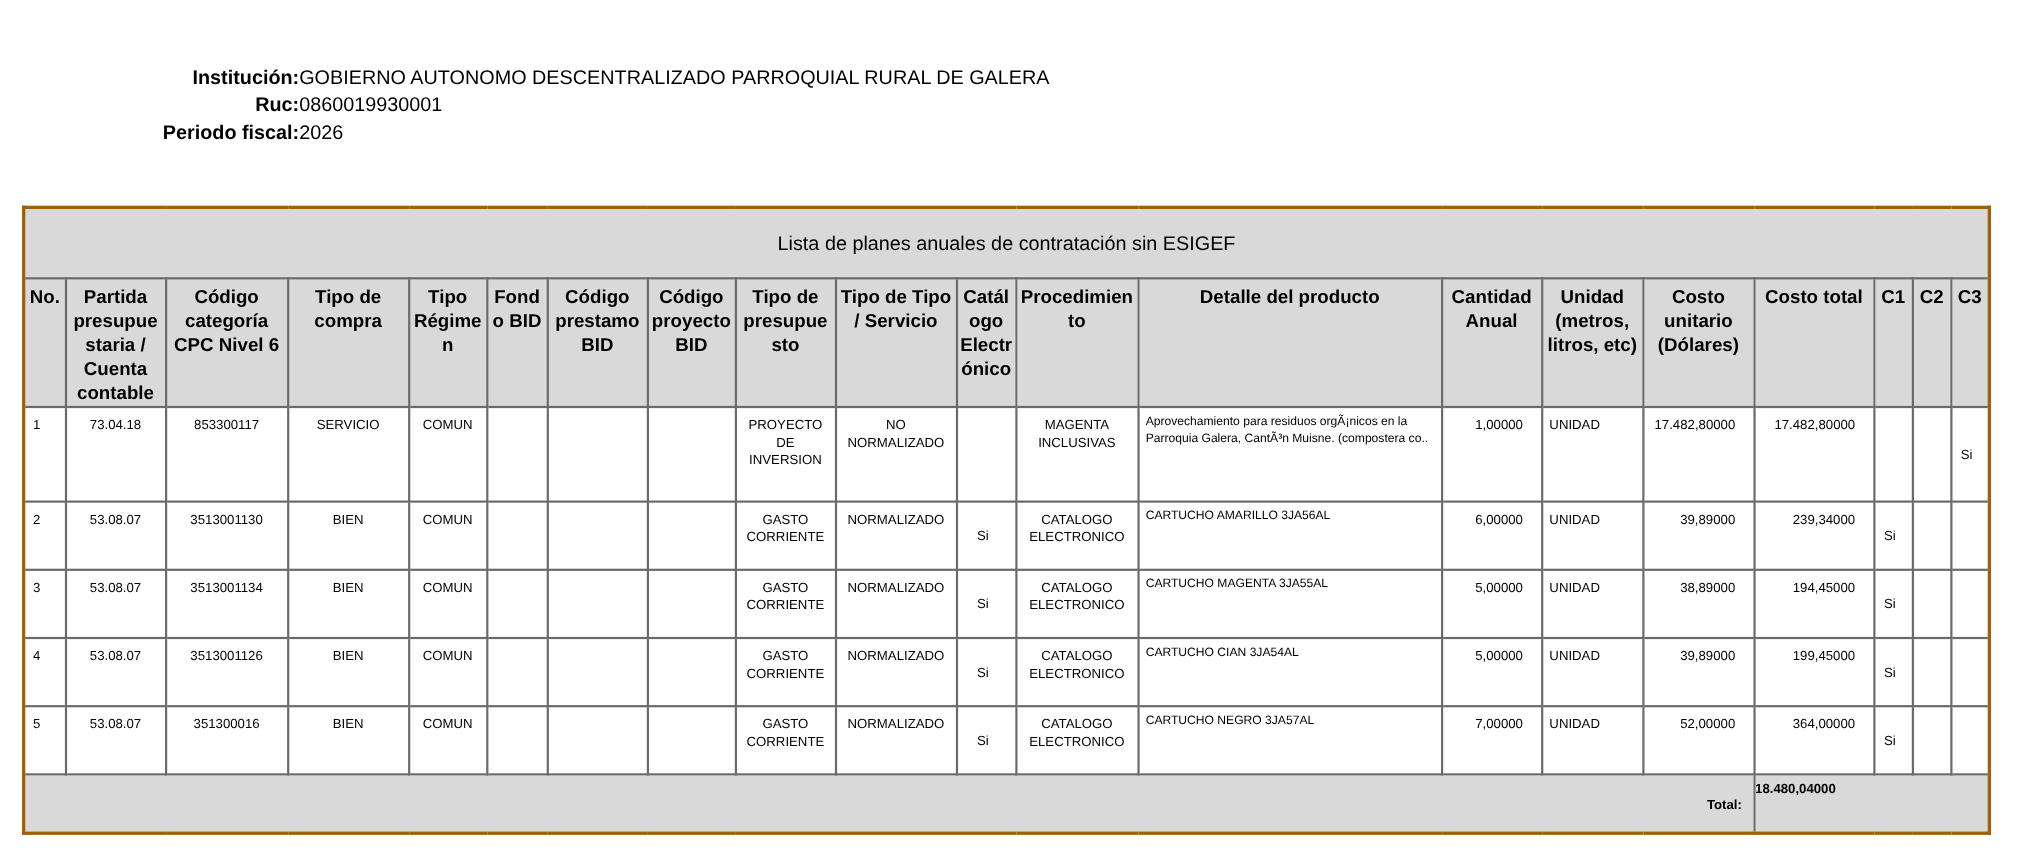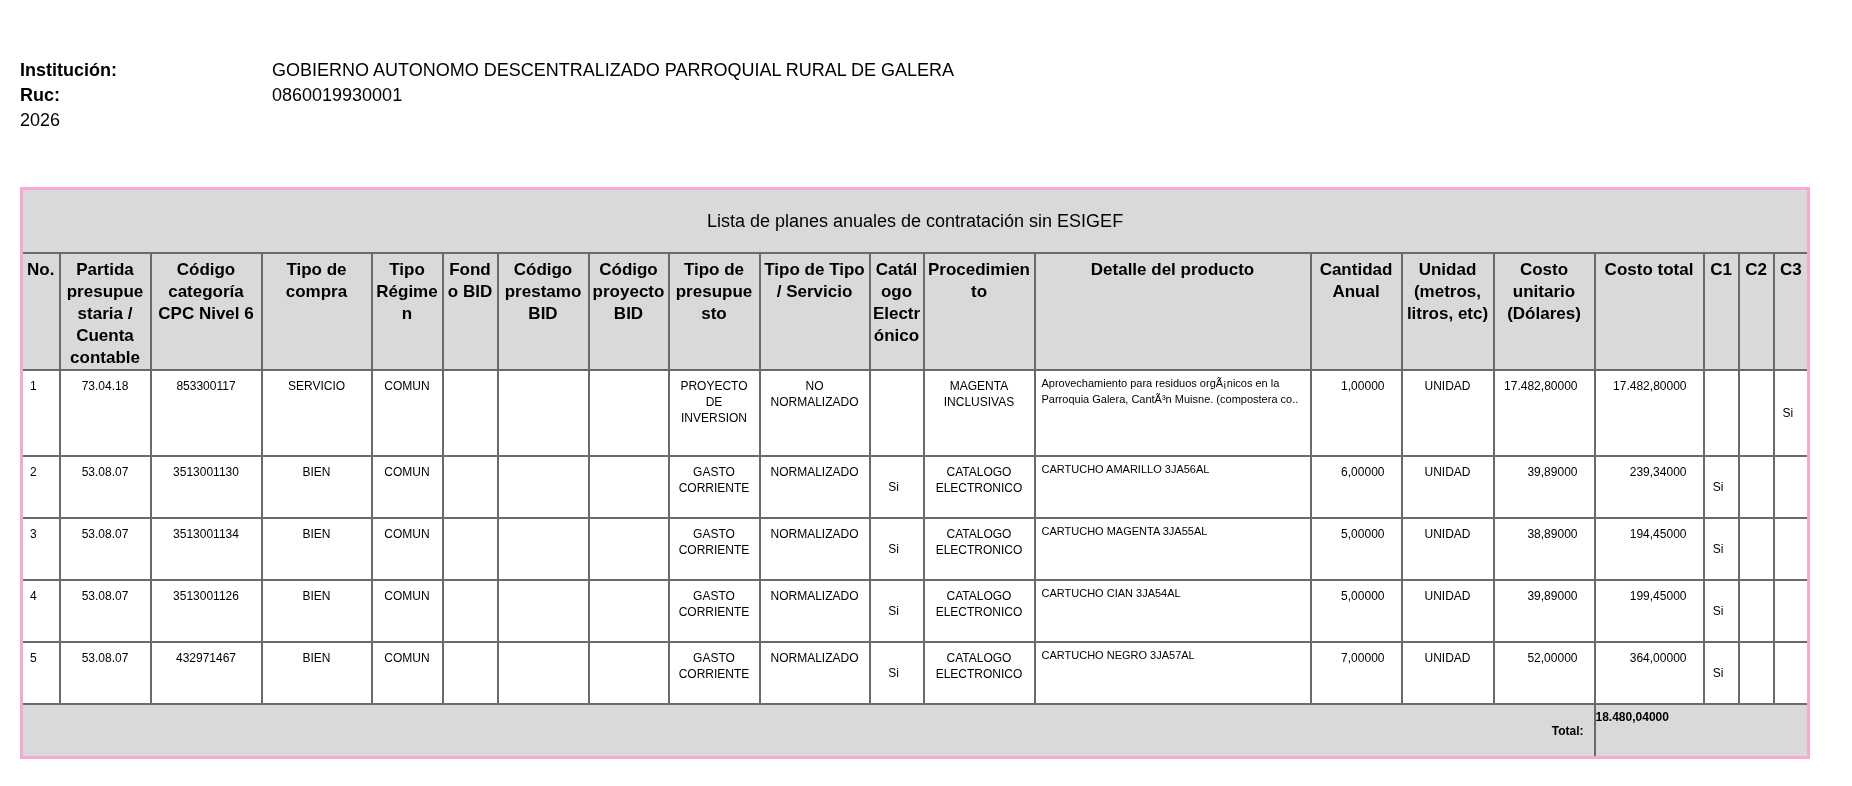--- a/index.html
+++ b/index.html
@@ -17,35 +17,36 @@
     overflow: hidden;
   }
   
   .info {
     padding: 58px 0 0 20px;
   }
   .info-row {
     display: flex;
     line-height: 25px;
     font-size: 18px;
+    text-align: right;
   }
   .info-label {
     width: 252px;
     font-weight: bold;
   }
   .info-value {
     font-weight: normal;
   }
   
   table.plans {
     border-collapse: collapse;
     table-layout: fixed;
     width: 1787px;
     margin: 54px 0 0 20px;
-    border: 3px solid #f9a8d4;
+    border: 3px solid #a16207;
   }
   table.plans td, table.plans th {
     border: 2px solid #6a6a6a;
     overflow: hidden;
     word-wrap: break-word;
   }
   .title-cell {
     background: #d9d9d9;
     height: 60px;
     text-align: center;
@@ -66,21 +67,21 @@
   tbody td {
     background: #ffffff;
     font-size: 12px;
     vertical-align: top;
     padding: 8px 4px 2px 4px;
     line-height: 1.3;
   }
   tbody tr.row-tall td { height: 74px; }
   tbody tr.row-std  td { height: 50px; }
   td.c-center { text-align: center; }
-  td.c-left   { text-align: left; padding-left: 22px; }
+  td.c-left   { text-align: left; padding-left: 6px; }
   td.c-right  { text-align: right; padding-right: 16px; }
   td.c-no     { text-align: left; padding-left: 7px; }
   td.c-detail { text-align: left; padding: 5px 6px 2px 6px; font-size: 11px; line-height: 1.4; }
   td.c-si     { text-align: center; vertical-align: middle; padding: 0 6px 0 0; }
   tfoot td {
     background: #d9d9d9;
     font-weight: bold;
     font-size: 12px;
     height: 46px;
   }
@@ -104,20 +105,21 @@
   <div class="info">
     <div class="info-row">
       <span class="info-label">Institución:</span>
       <span class="info-value">GOBIERNO AUTONOMO DESCENTRALIZADO PARROQUIAL RURAL DE GALERA</span>
     </div>
     <div class="info-row">
       <span class="info-label">Ruc:</span>
       <span class="info-value">0860019930001</span>
     </div>
     <div class="info-row">
+      <span class="info-label">Periodo fiscal:</span>
       <span class="info-value">2026</span>
     </div>
   </div>
 
   <table class="plans">
     <colgroup>
       <col style="width:38px">
         <col style="width:91px">
         <col style="width:111px">
         <col style="width:110px">
@@ -250,21 +252,21 @@
     <td class="c-left">UNIDAD</td>
     <td class="c-right">39,89000</td>
     <td class="c-right">199,45000</td>
     <td class="c-si">Si</td>
     <td class="c-si"></td>
     <td class="c-si"></td>
   </tr>
         <tr class="row-std">
     <td class="c-no">5</td>
     <td class="c-center">53.08.07</td>
-    <td class="c-center">432971467</td>
+    <td class="c-center">351300016</td>
     <td class="c-center">BIEN</td>
     <td class="c-center">COMUN</td>
     <td class="c-center"></td>
     <td class="c-center"></td>
     <td class="c-center"></td>
     <td class="c-center">GASTO CORRIENTE</td>
     <td class="c-center">NORMALIZADO</td>
     <td class="c-si">Si</td>
     <td class="c-center">CATALOGO ELECTRONICO</td>
     <td class="c-detail">CARTUCHO NEGRO 3JA57AL</td>

